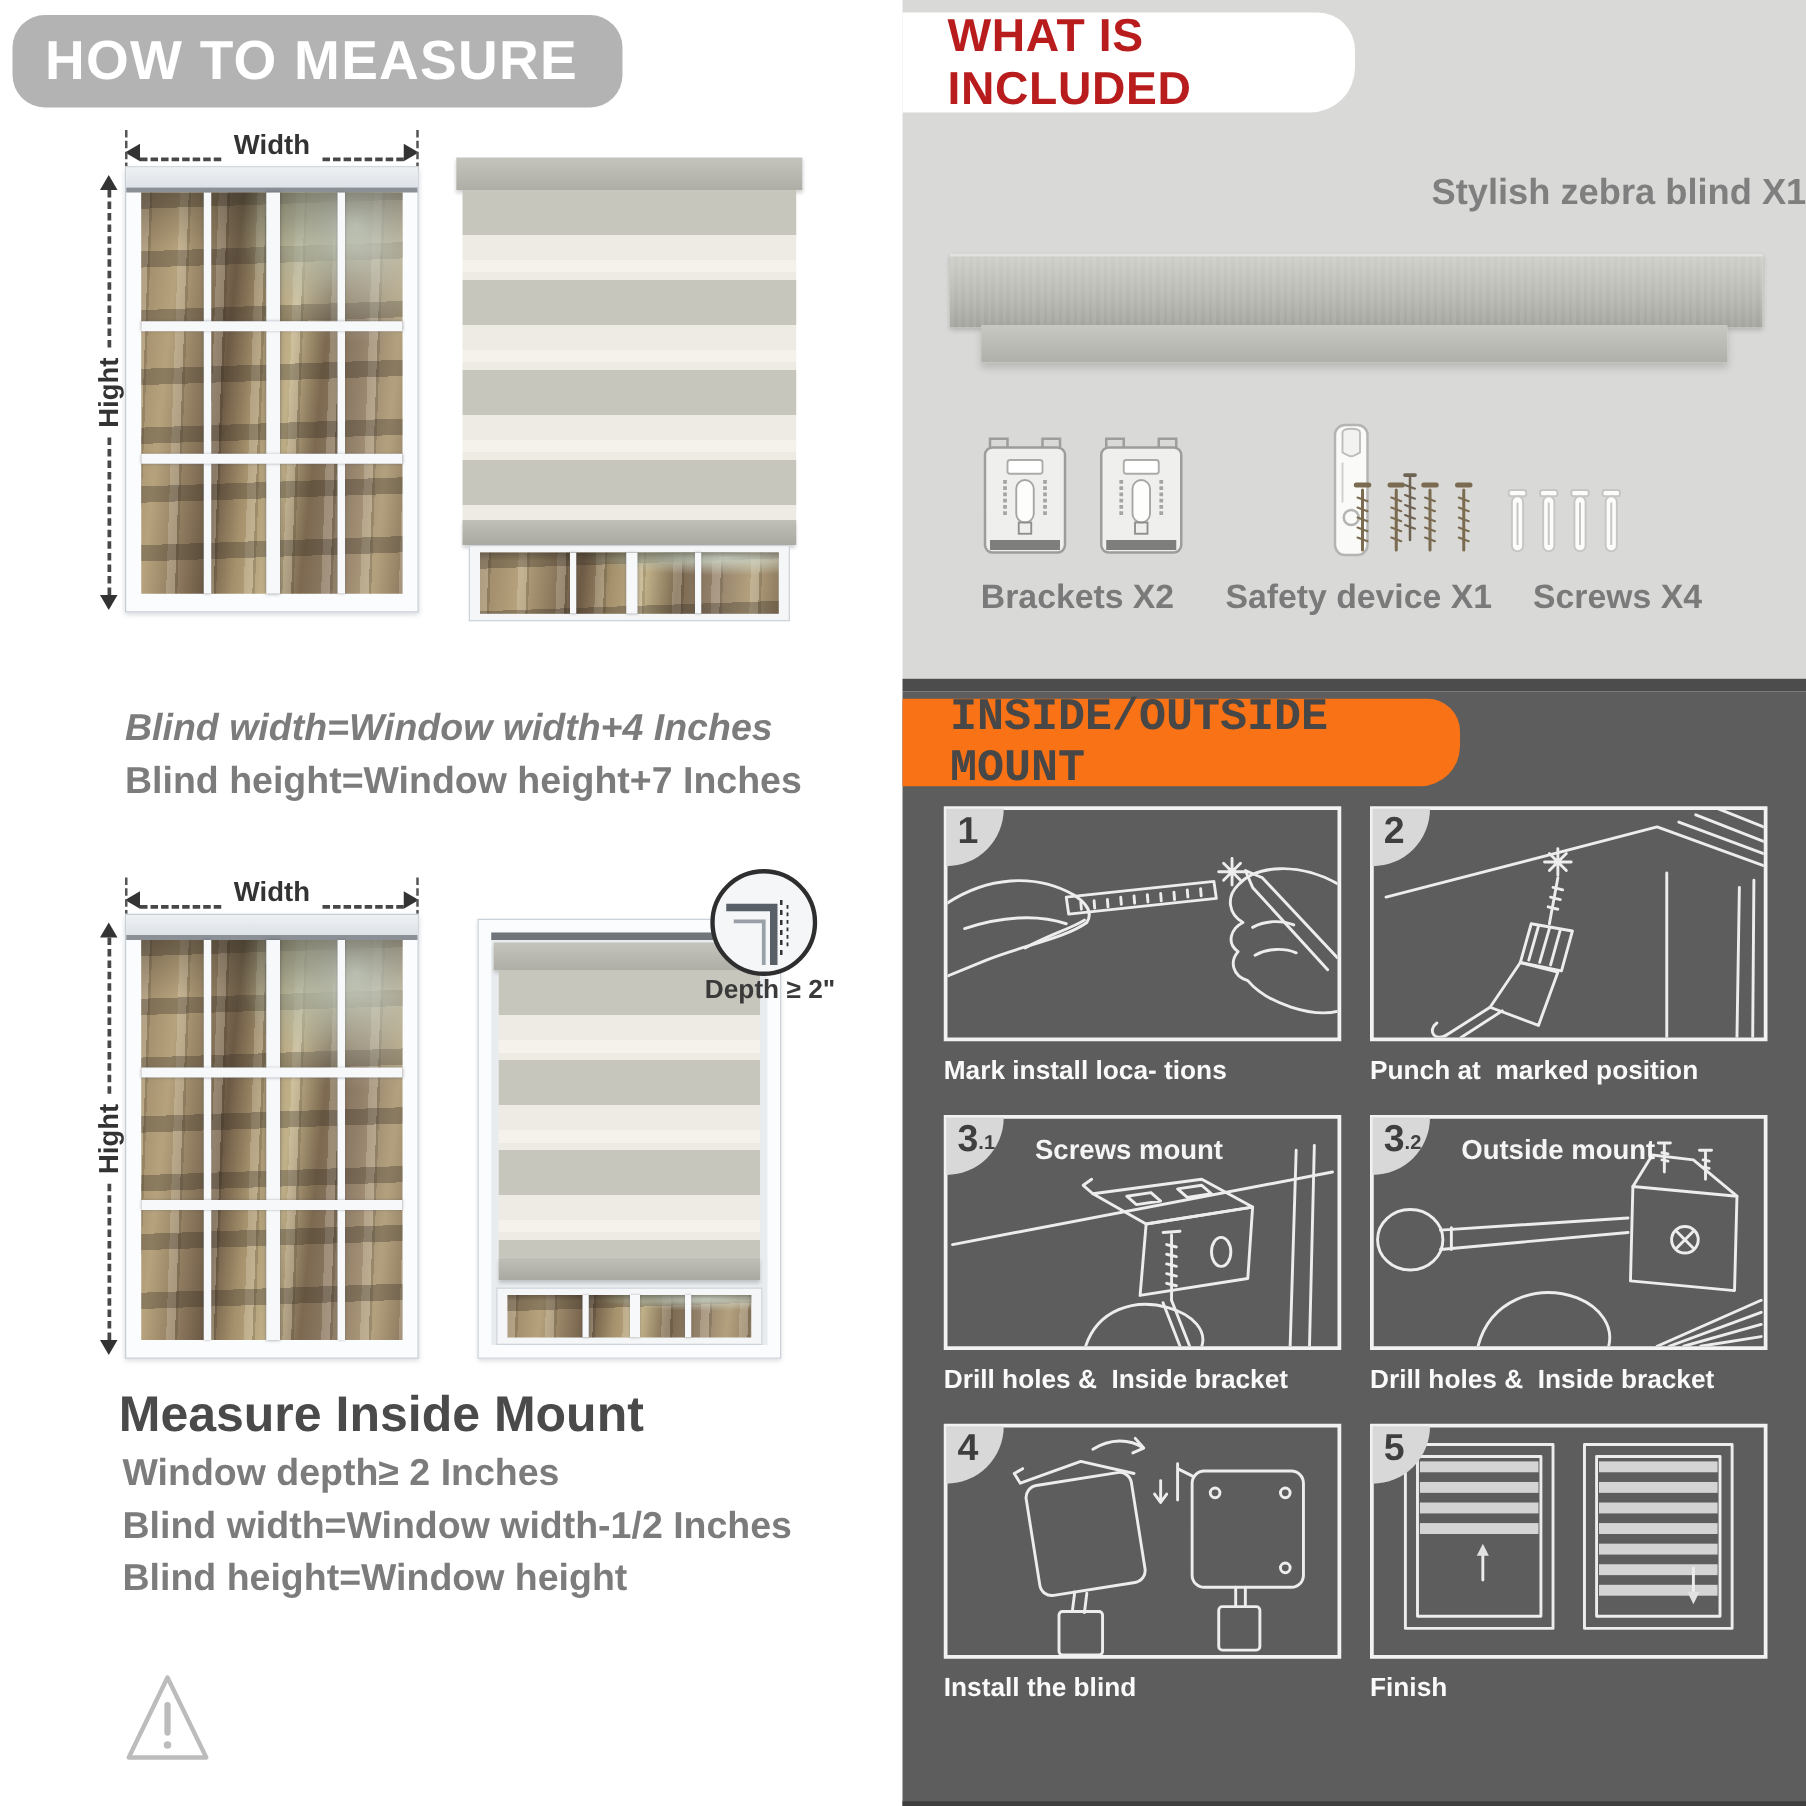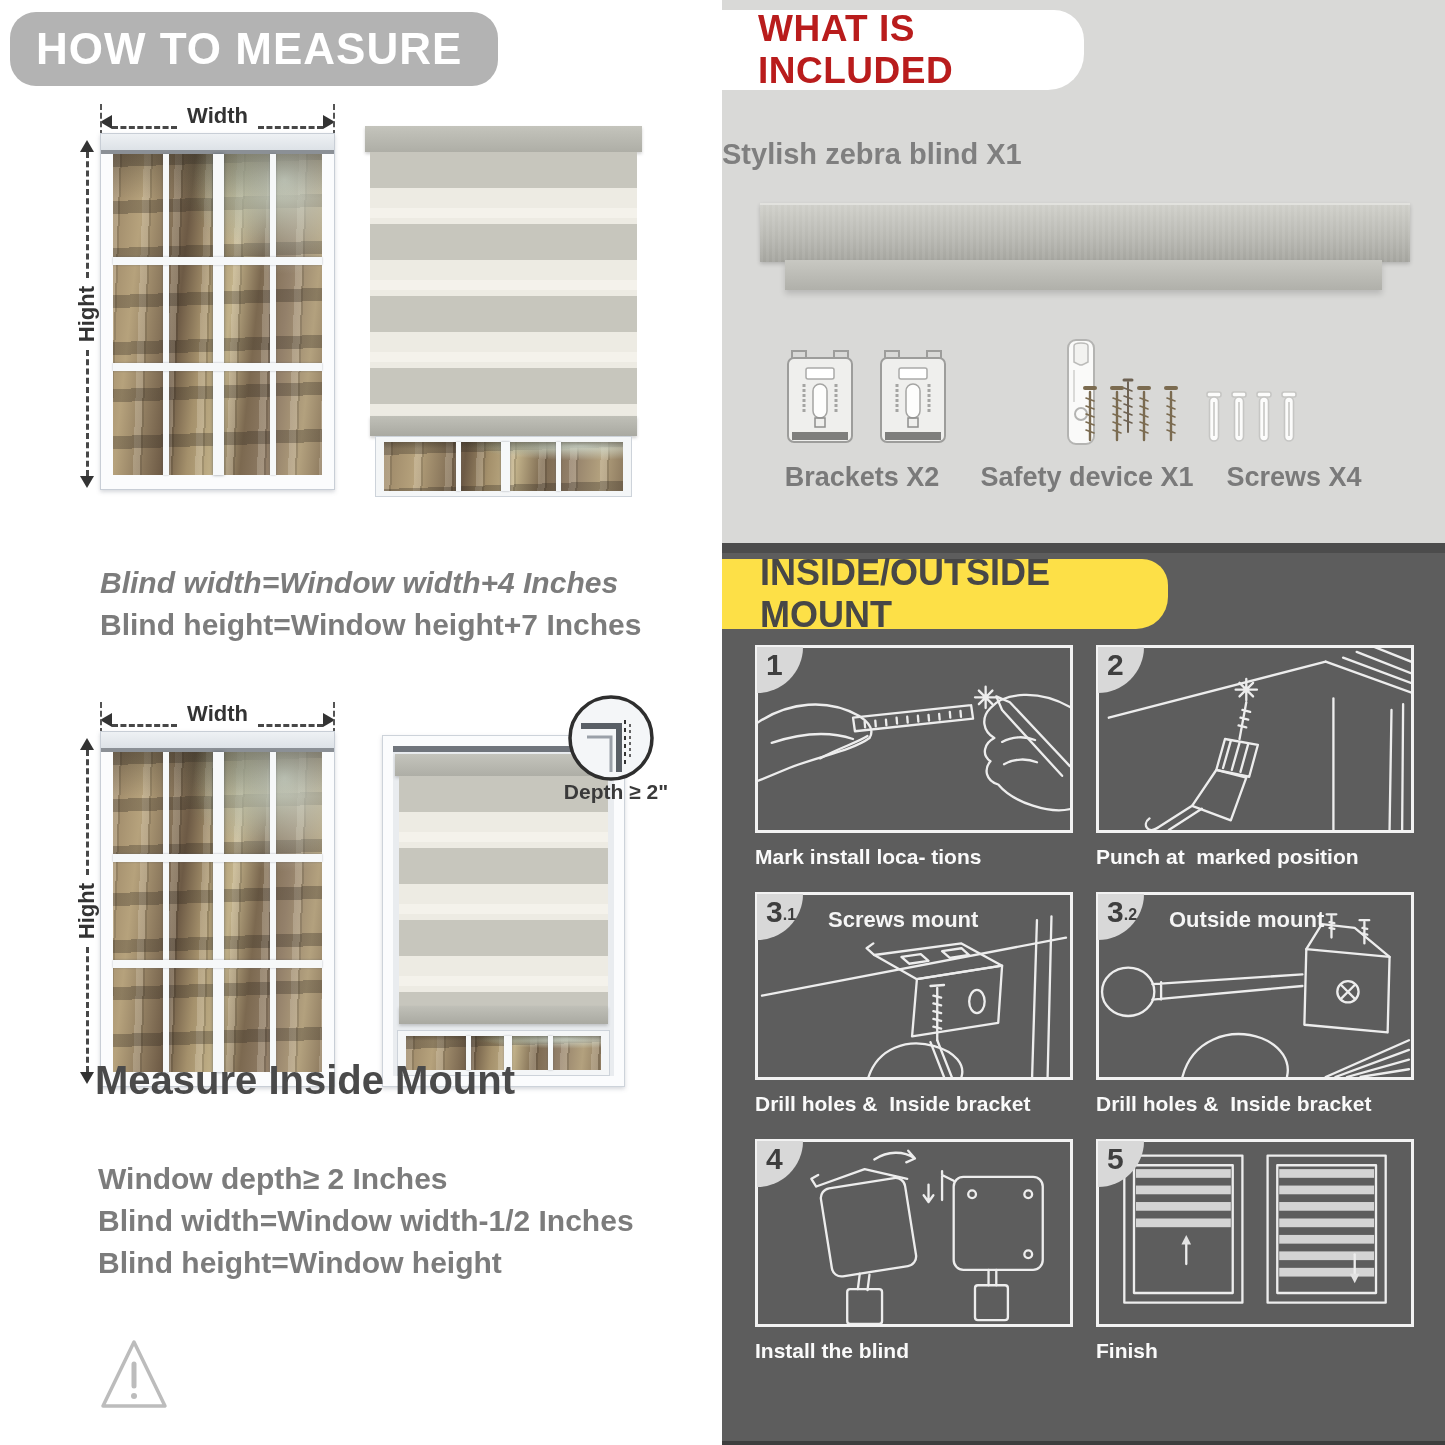--- a/index.html
+++ b/index.html
@@ -67,35 +67,35 @@
   .depth-label{font-size:21px;font-weight:bold;color:#3a3a3a;text-align:center;}
 
   .warn-text{font-size:21.5px;line-height:1.42;color:#9e9e9e;font-weight:bold;}
 
   
   .right-panel{left:722px;top:0;width:723px;height:1445px;}
   .included{position:absolute;left:0;top:0;right:0;height:543px;background:#d9d9d7;}
   .banner-white{position:absolute;left:0;top:10px;width:362px;height:80px;background:#fff;
     border-radius:0 30px 36px 0;display:flex;align-items:center;padding-left:36px;box-sizing:border-box;}
   .banner-white span{color:#b91c1c;font-size:37px;font-weight:bold;letter-spacing:.5px;}
-  .product-label{position:absolute;left:0;right:0;top:138px;text-align:left;
+  .product-label{position:absolute;left:0;right:0;top:138px;text-align:right;
     font-size:29px;font-weight:bold;color:#7f7f7f;}
   .headrail-big{position:absolute;left:38px;top:203px;width:650px;height:57px;
     background:repeating-linear-gradient(to right,rgba(255,255,255,.07) 0 3px,rgba(0,0,0,0) 3px 6px),
       linear-gradient(#cfcfc9,#b9b9b3 55%,#a4a49e);
     border-top:2px solid #e2e2de;box-shadow:0 2px 4px rgba(0,0,0,.18);}
   .headrail-lip{position:absolute;left:63px;top:260px;width:597px;height:30px;
     background:linear-gradient(#c8c8c2,#b0b0aa);box-shadow:0 4px 6px rgba(0,0,0,.15);}
   .part-label{position:absolute;font-size:27px;font-weight:bold;color:#7a7a7a;text-align:center;}
 
   .divider-dark{position:absolute;left:0;right:0;top:543px;height:10px;background:#4c4c4c;}
   .mount{position:absolute;left:0;top:553px;right:0;bottom:0;background:#5d5d5d;}
   .mount::after{content:"";position:absolute;left:0;right:0;bottom:0;height:4px;background:#3e3e3e;}
-  .banner-white2{position:absolute;left:0;top:6px;width:446px;height:70px;background:#fde047;
-    border-radius:0 26px 32px 0;display:flex;align-items:center;padding-left:38px;box-sizing:border-box;}
+  .banner-white2{position:absolute;left:0;top:6px;width:446px;height:70px;background:#f97316;
+    border-radius:0 26px 32px 0;display:flex;align-items:center;padding-left:38px;box-sizing:border-box;font-family:Liberation Mono, monospace;}
   .banner-white2 span{color:#474747;font-size:36px;font-weight:bold;}
 
   .steps{position:absolute;left:33px;top:92px;width:659px;
     display:grid;grid-template-columns:318px 318px;column-gap:23px;row-gap:23px;}
   .step{width:318px;}
   .panel{position:relative;height:188px;border:3px solid #f2f2f2;box-sizing:border-box;}
   .badge{position:absolute;left:-1px;top:-1px;width:46px;height:46px;background:#d8d8d8;
     border-radius:0 0 100% 0;display:flex;align-items:flex-start;justify-content:flex-start;
     padding:2px 0 0 9px;box-sizing:border-box;}
   .badge .num{font-size:30px;font-weight:bold;color:#3f3f3f;line-height:1.05;}
@@ -210,21 +210,21 @@
     <svg class="depth-circle" viewBox="0 0 88 88">
       <circle cx="44" cy="44" r="41" fill="#f4f6f8" stroke="#2e2e2e" stroke-width="3.5"></circle>
       <path d="M14,32 L52,32 L52,78" stroke="#595f66" stroke-width="6" fill="none"></path>
       <path d="M20,43 L44,43 L44,78" stroke="#9aa0a8" stroke-width="3" fill="none"></path>
       <path d="M58,26 L58,70" stroke="#333" stroke-width="2" stroke-dasharray="4 4" fill="none"></path>
       <path d="M63,30 L63,66" stroke="#333" stroke-width="1.5" stroke-dasharray="3 3" fill="none"></path>
     </svg>
   </div>
   <div class="abs depth-label" style="left:556px;top:780px;width:120px;">Depth ≥ 2"</div>
 
-  <div class="abs sec-title" style="left:95px;top:1058px;">Measure Inside Mount</div>
+  <div class="abs sec-title" style="left:95px;top:1110px;">Measure Inside Mount</div>
   <div class="abs sec-line" style="left:98px;top:1162px;">Window depth≥ 2 Inches</div>
   <div class="abs sec-line" style="left:98px;top:1204px;">Blind width=Window width-1/2 Inches</div>
   <div class="abs sec-line" style="left:98px;top:1246px;">Blind height=Window height</div>
 
   <svg class="abs" style="left:98px;top:1334px;" width="72" height="86" viewBox="0 0 72 86">
     <path d="M36,8 L67,72 L5,72 Z" fill="none" stroke="#bcbcbc" stroke-width="3.5" stroke-linejoin="round"></path>
     <line x1="36" y1="30" x2="36" y2="52" stroke="#bcbcbc" stroke-width="5" stroke-linecap="round"></line>
     <circle cx="36" cy="62" r="3" fill="#bcbcbc"></circle>
   </svg>
 

